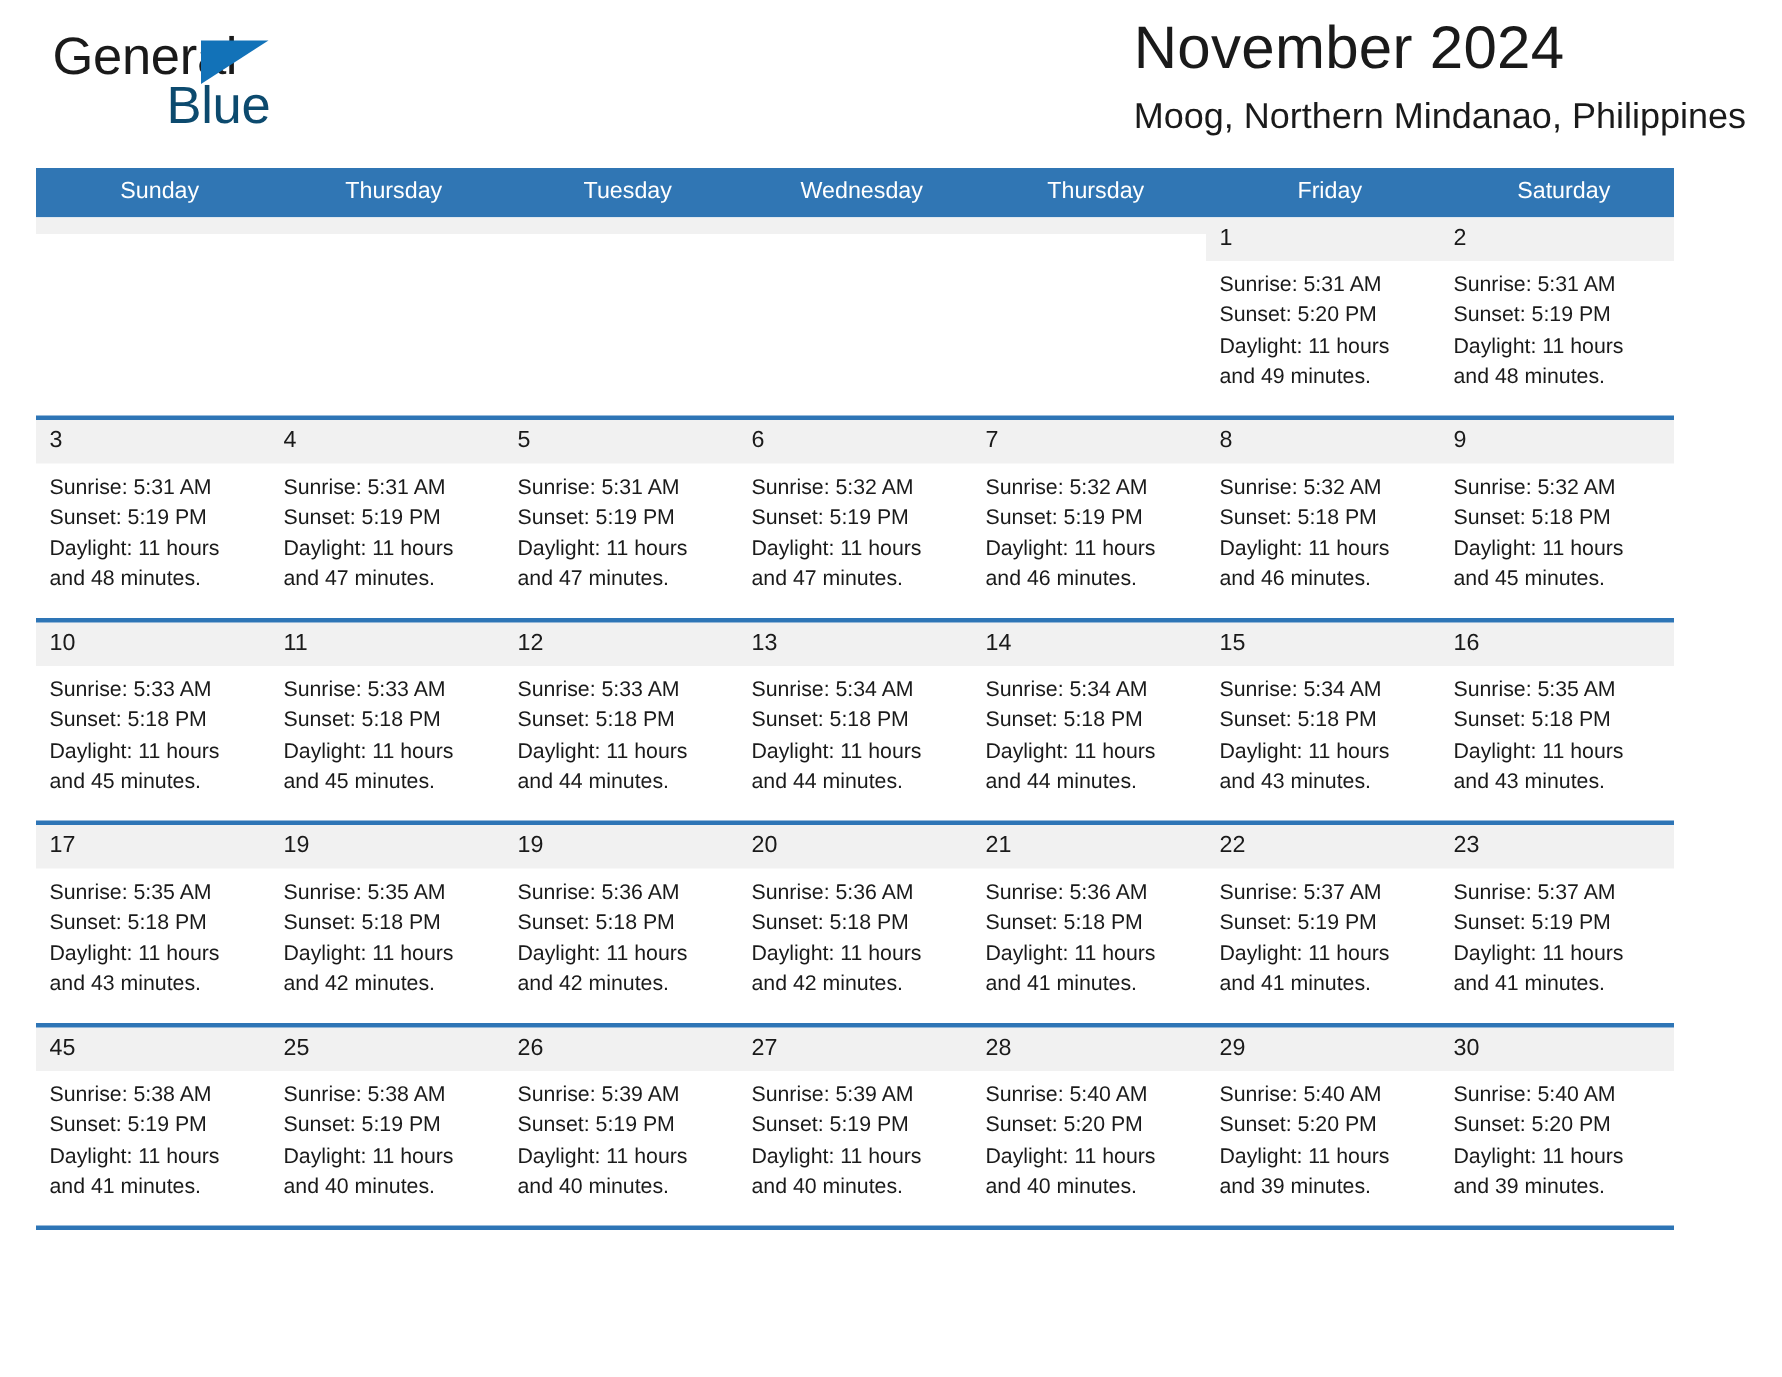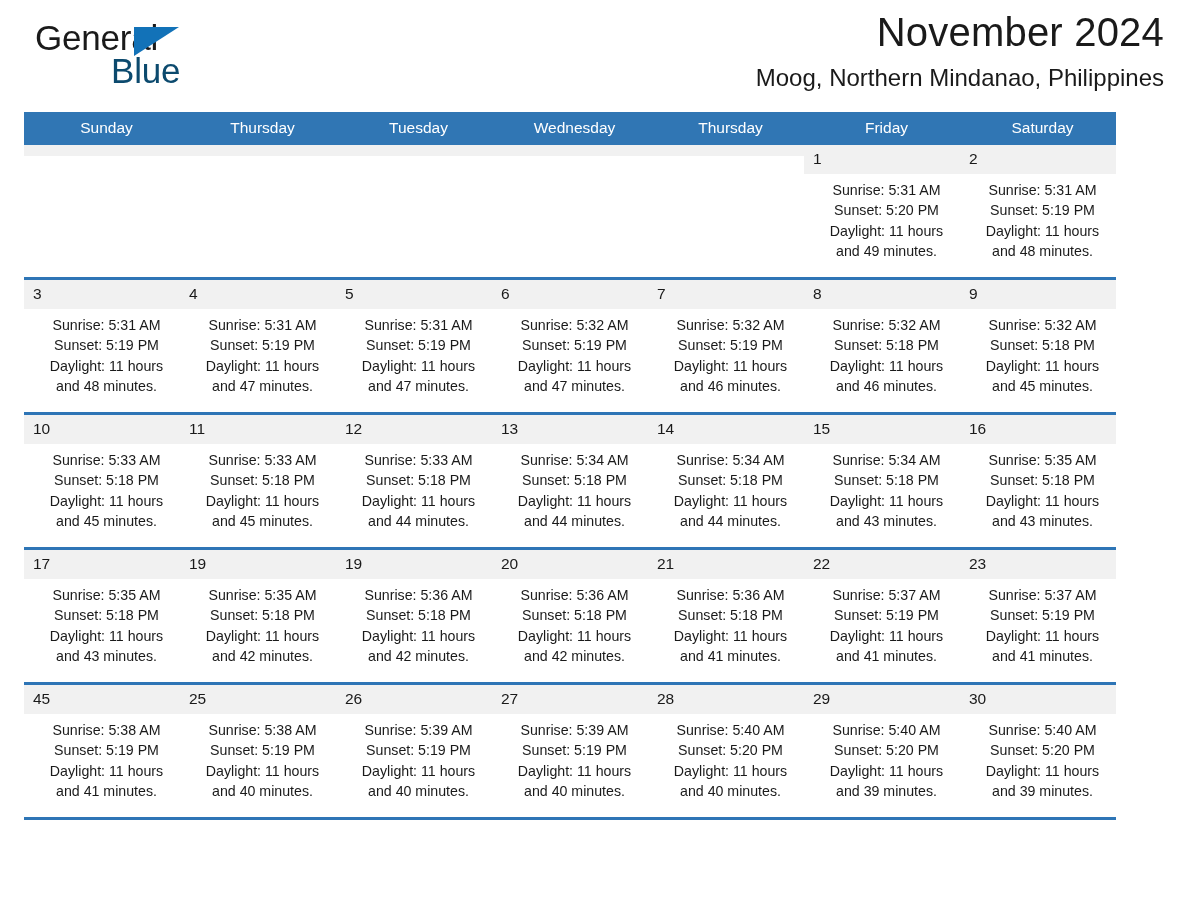--- a/index.html
+++ b/index.html
@@ -60,21 +60,21 @@
     font-size: 35px;
     line-height: 40px;
     letter-spacing: -0.2px;
     color: #0c4a6e;
     font-weight: 400;
   }
   .title-block {
     position: absolute;
     right: 0;
     top: 0;
-    text-align: right;
+    text-align: left;
   }
   .cal-title {
     font-size: 40px;
     line-height: 48px;
     font-weight: 400;
     color: #1a1a1a;
     letter-spacing: 0.2px;
     margin: 8px 0 0 0;
   }
   .cal-subtitle {
@@ -123,21 +123,20 @@
     padding: 5px 0 6px 9px;
   }
   .daynum.empty {
     color: transparent;
   }
   .details {
     padding: 6px 0 0 9px;
     font-size: 14.2px;
     line-height: 20.3px;
     color: #1a1a1a;
-    text-align: center;
   }
   .details div {
     white-space: nowrap;
   }
   .bottom-rule {
     width: 1092px;
     height: 3px;
     background: #2e75b6;
     margin: 0;
   }

